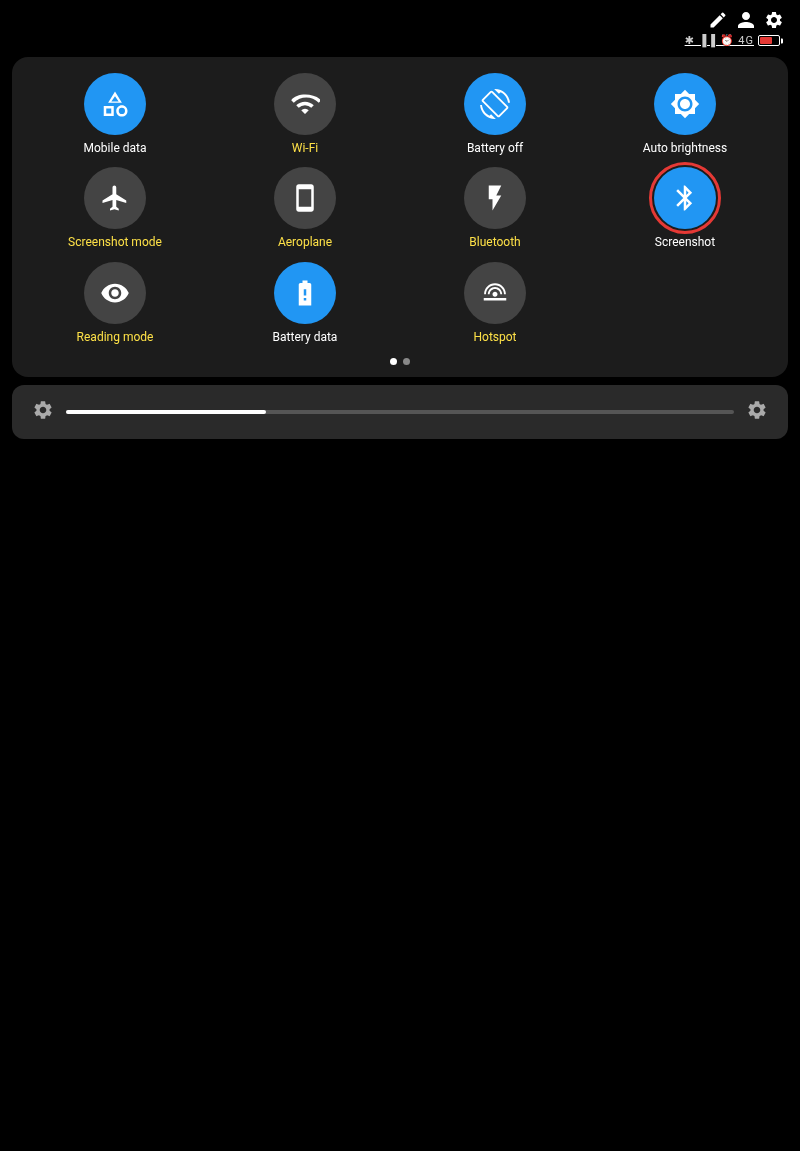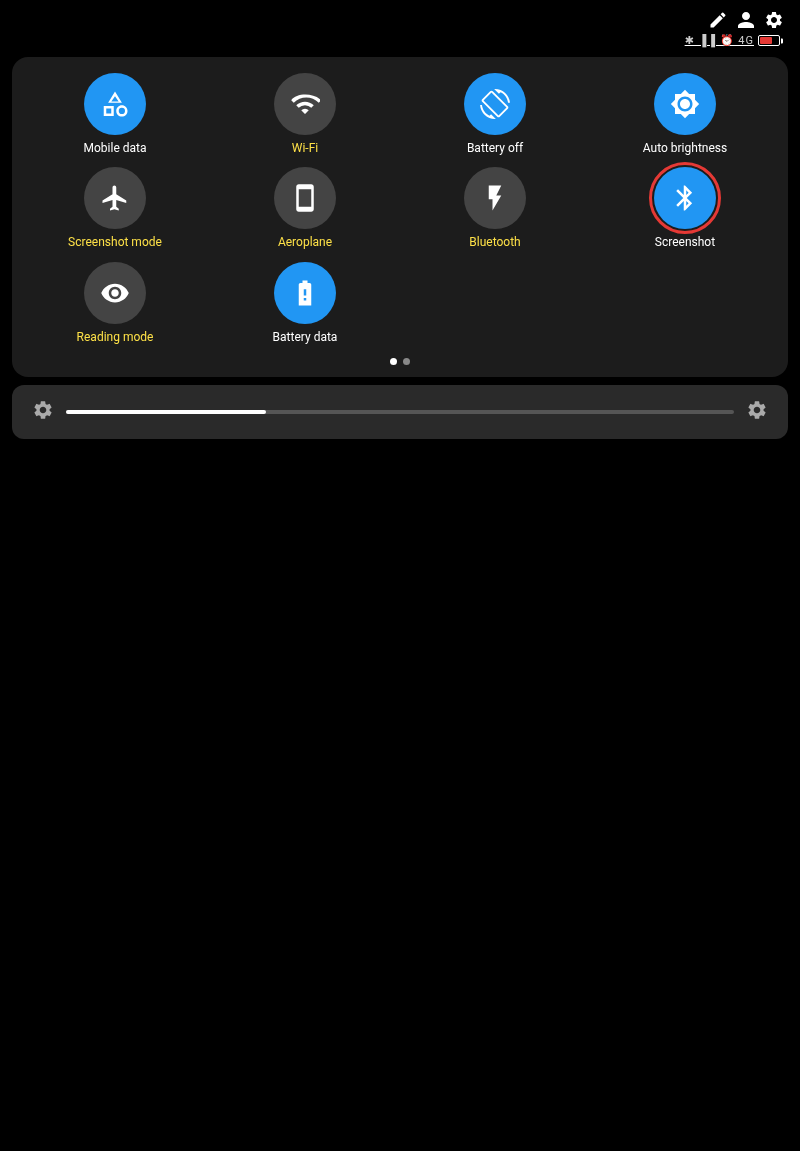--- a/index.html
+++ b/index.html
@@ -295,20 +295,28 @@
         <div class="qs-label">Reading mode</div>
       </div>
       <div class="qs-item">
         <div class="qs-icon-wrap active">
           <svg viewBox="0 0 24 24" fill="white" width="30" height="30">
             <path d="M15.67 4H14V2h-4v2H8.33C7.6 4 7 4.6 7 5.33V22h10V5.33C17 4.6 16.4 4 15.67 4zM13 18h-2v-2h2v2zm0-4h-2V9h2v5z"></path>
           </svg>
         </div>
         <div class="qs-label active">Battery data</div>
       </div>
+      <div class="qs-item">
+        <div class="qs-icon-wrap">
+          <svg viewBox="0 0 24 24" fill="white" width="30" height="30">
+            <path d="M12 11c-1.1 0-2 .9-2 2s.9 2 2 2 2-.9 2-2-.9-2-2-2zm-4.24 2c0-2.34 1.9-4.24 4.24-4.24S16.24 10.66 16.24 13h1.5c0-3.18-2.56-5.74-5.74-5.74S6.26 9.82 6.26 13h1.5zM4.78 13c0-3.98 3.24-7.22 7.22-7.22s7.22 3.24 7.22 7.22h1.5c0-4.8-3.92-8.72-8.72-8.72S3.28 8.2 3.28 13h1.5zM21 16H3v2h18v-2z"></path>
+          </svg>
+        </div>
+        <div class="qs-label">Hotspot</div>
+      </div>
     </div>
 
   <div class="qs-dots">
     <div class="qs-dot active"></div>
     <div class="qs-dot"></div>
   </div>
 </div>
 
 <div class="bottom-bar">
   <div class="brightness-left">

